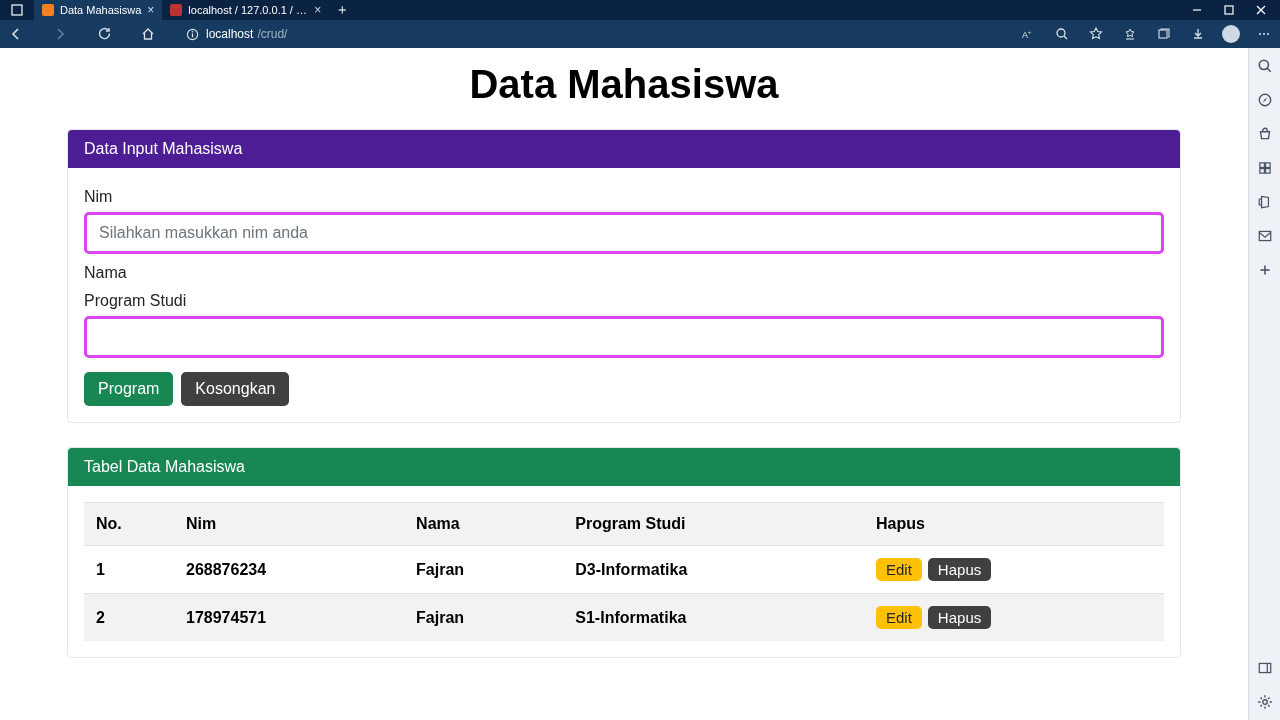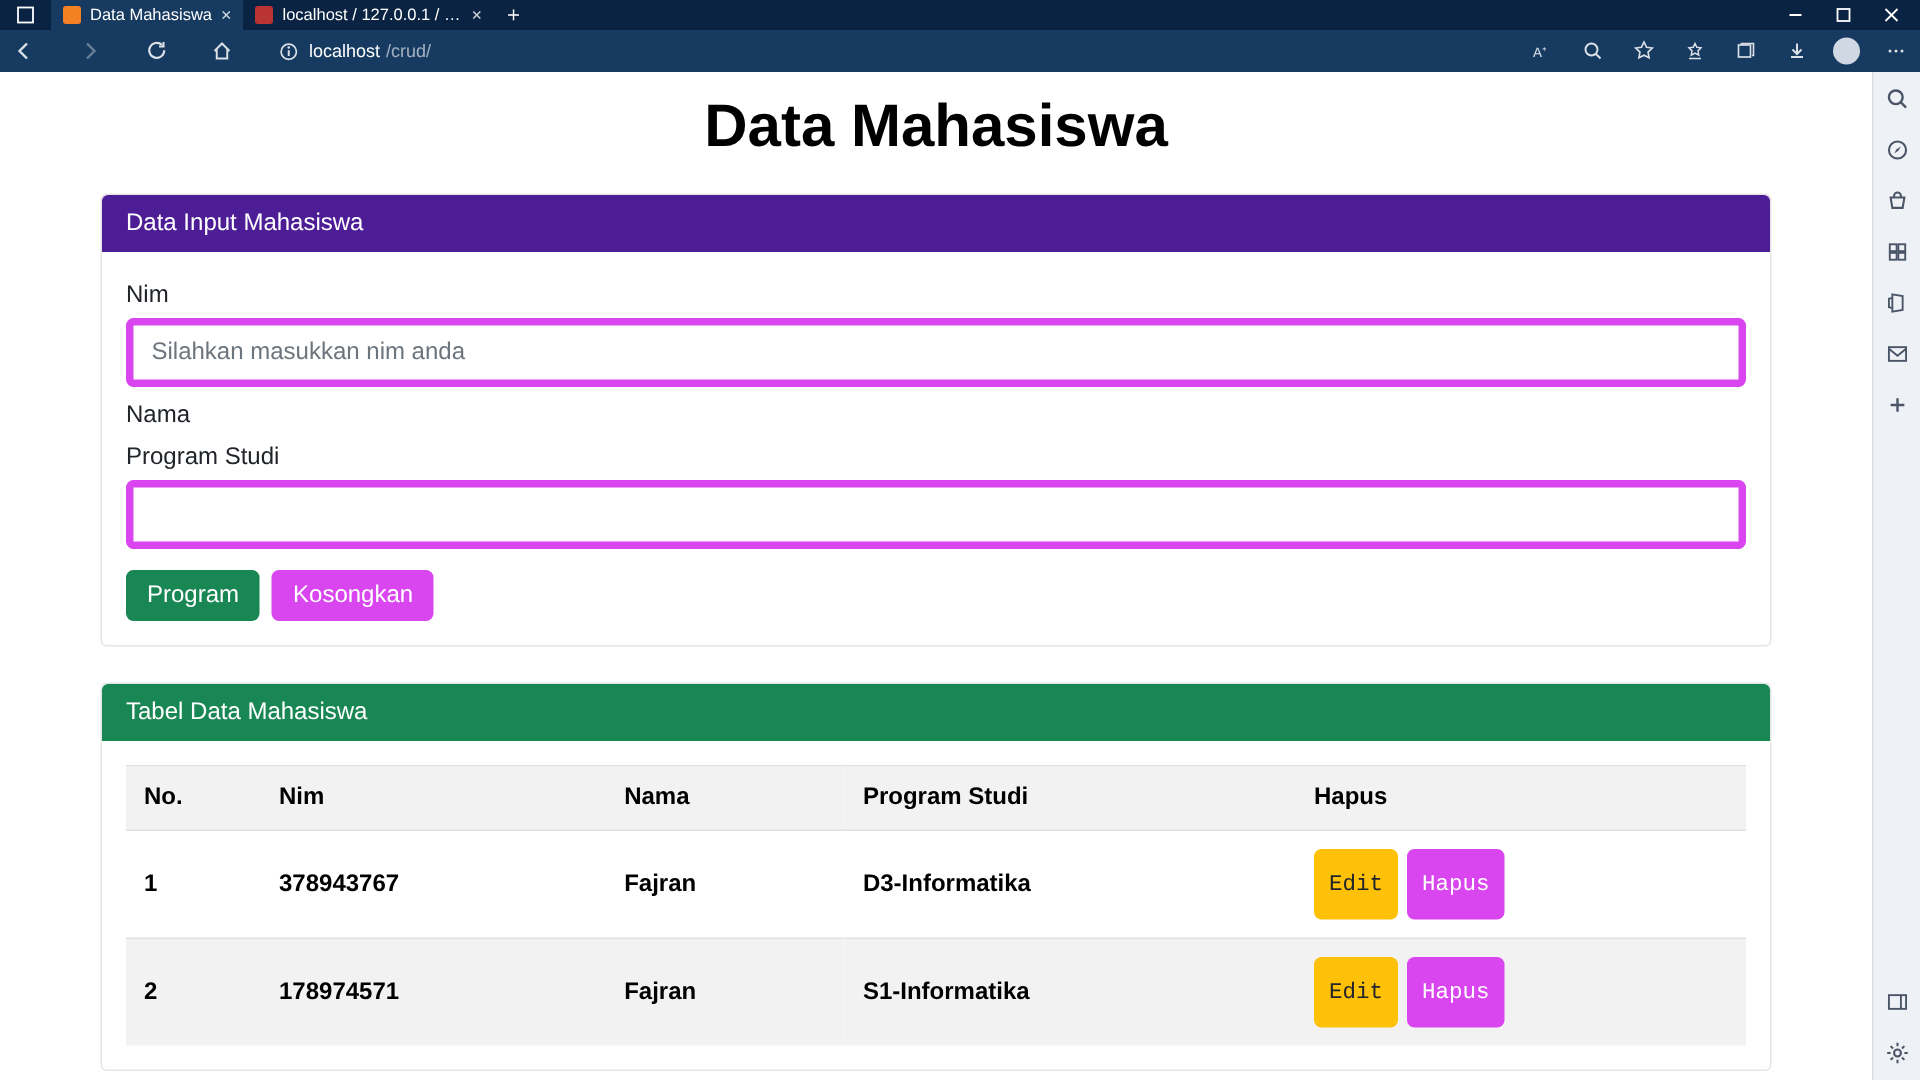--- a/index.html
+++ b/index.html
@@ -37,28 +37,28 @@
   
   .container { max-width: 1114px; margin: 0 auto; padding: 0 0 30px 0; }
   h1.page-title { text-align:center; font-size: 40px; font-weight:700; margin: 14px 0 22px; }
   .card { border:1px solid #e6e6e6; border-radius:4px; margin-bottom: 24px; background:#fff; }
   .card-header { padding: 10px 16px; color:#fff; font-size:16px; border-radius:4px 4px 0 0; }
   .card-header.blue  { background:#4c1d95; }
   .card-header.green { background:#198754; }
   .card-body { padding: 16px; }
 
   .form-label { display:block; font-size:16px; color:#212529; margin: 4px 0 6px; }
-  .form-control { width:100%; padding:9px 12px; font-size:16px; color:#212529; border:5px solid #d946ef; border-radius:5px; background:#fff; }
+  .form-control { width:100%; padding:9px 12px; font-size:16px; color:#212529; border:3px solid #d946ef; border-radius:5px; background:#fff; }
   .form-control::placeholder { color:#6c757d; }
   .form-group { margin-bottom: 10px; }
 
   .btn { display:inline-block; padding:8px 14px; font-size:16px; color:#fff; border:none; border-radius:5px; cursor:pointer; }
-  .btn-sm { padding:15px 10px; font-size:15px;font-family:Liberation Mono, monospace; }
+  .btn-sm { padding:3px 10px; font-size:15px; }
   .btn-success { background:#198754; }
-  .btn-danger  { background:#d946ef; }
+  .btn-danger  { background:#404040; }
   .btn-warning { background:#ffc107; color:#212529; }
   .btn-row { margin-top: 14px; display:flex; gap:8px; }
 
   table.data { width:100%; border-collapse:collapse; font-size:16px; }
   table.data th, table.data td { text-align:left; padding:12px 12px; border-top:1px solid #dee2e6; }
   table.data thead th { background:#f2f2f2; font-weight:700; }
   table.data tbody tr:nth-child(even) td { background:#f2f2f2; }
   table.data td.aksi { white-space:nowrap; }
   table.data td.aksi .btn { margin-right:6px; }
 
@@ -220,21 +220,21 @@
                 <th style="width:90px">No.</th>
                 <th>Nim</th>
                 <th>Nama</th>
                 <th>Program Studi</th>
                 <th style="width:300px">Hapus</th>
               </tr>
             </thead>
             <tbody id="tbody">
                 <tr>
                   <td><b>1</b></td>
-                  <td><b>378943767</b></td>
+                  <td><b>268876234</b></td>
                   <td><b>Fajran</b></td>
                   <td><b>D3-Informatika</b></td>
                   <td class="aksi"><button class="btn btn-sm btn-warning">Edit</button><button class="btn btn-sm btn-danger">Hapus</button></td>
                 </tr>
                 <tr>
                   <td><b>2</b></td>
                   <td><b>178974571</b></td>
                   <td><b>Fajran</b></td>
                   <td><b>S1-Informatika</b></td>
                   <td class="aksi"><button class="btn btn-sm btn-warning">Edit</button><button class="btn btn-sm btn-danger">Hapus</button></td>

